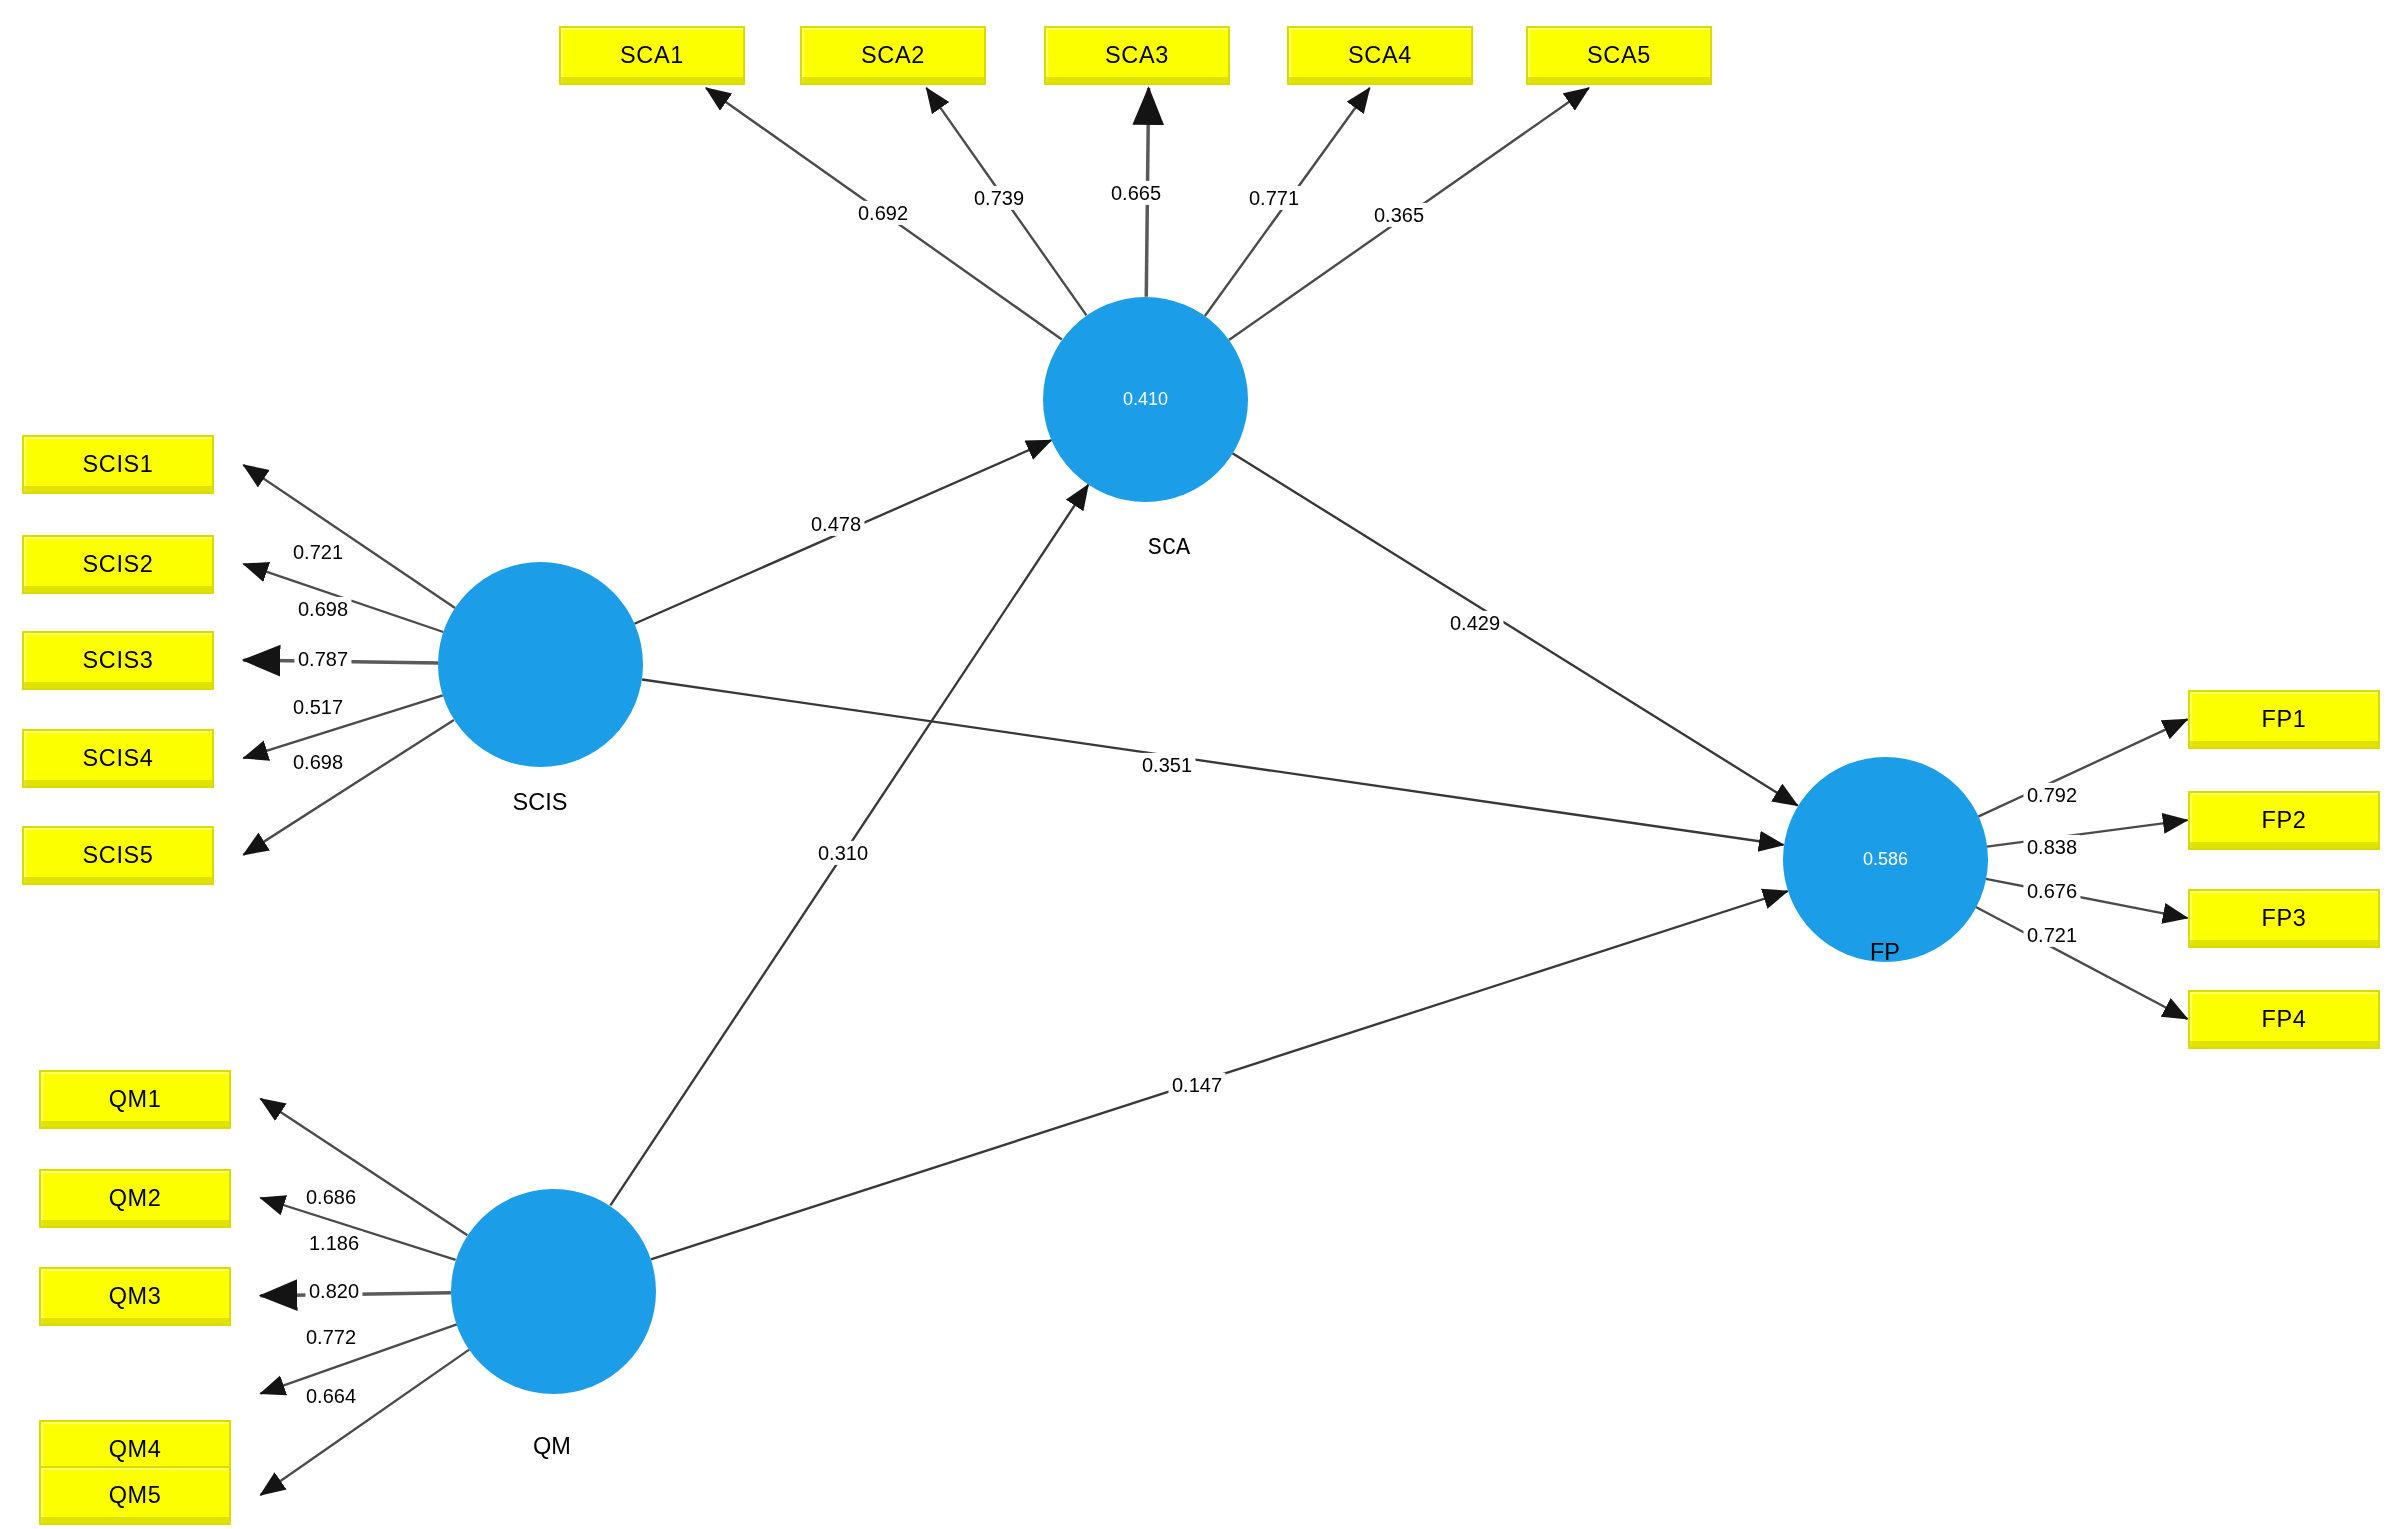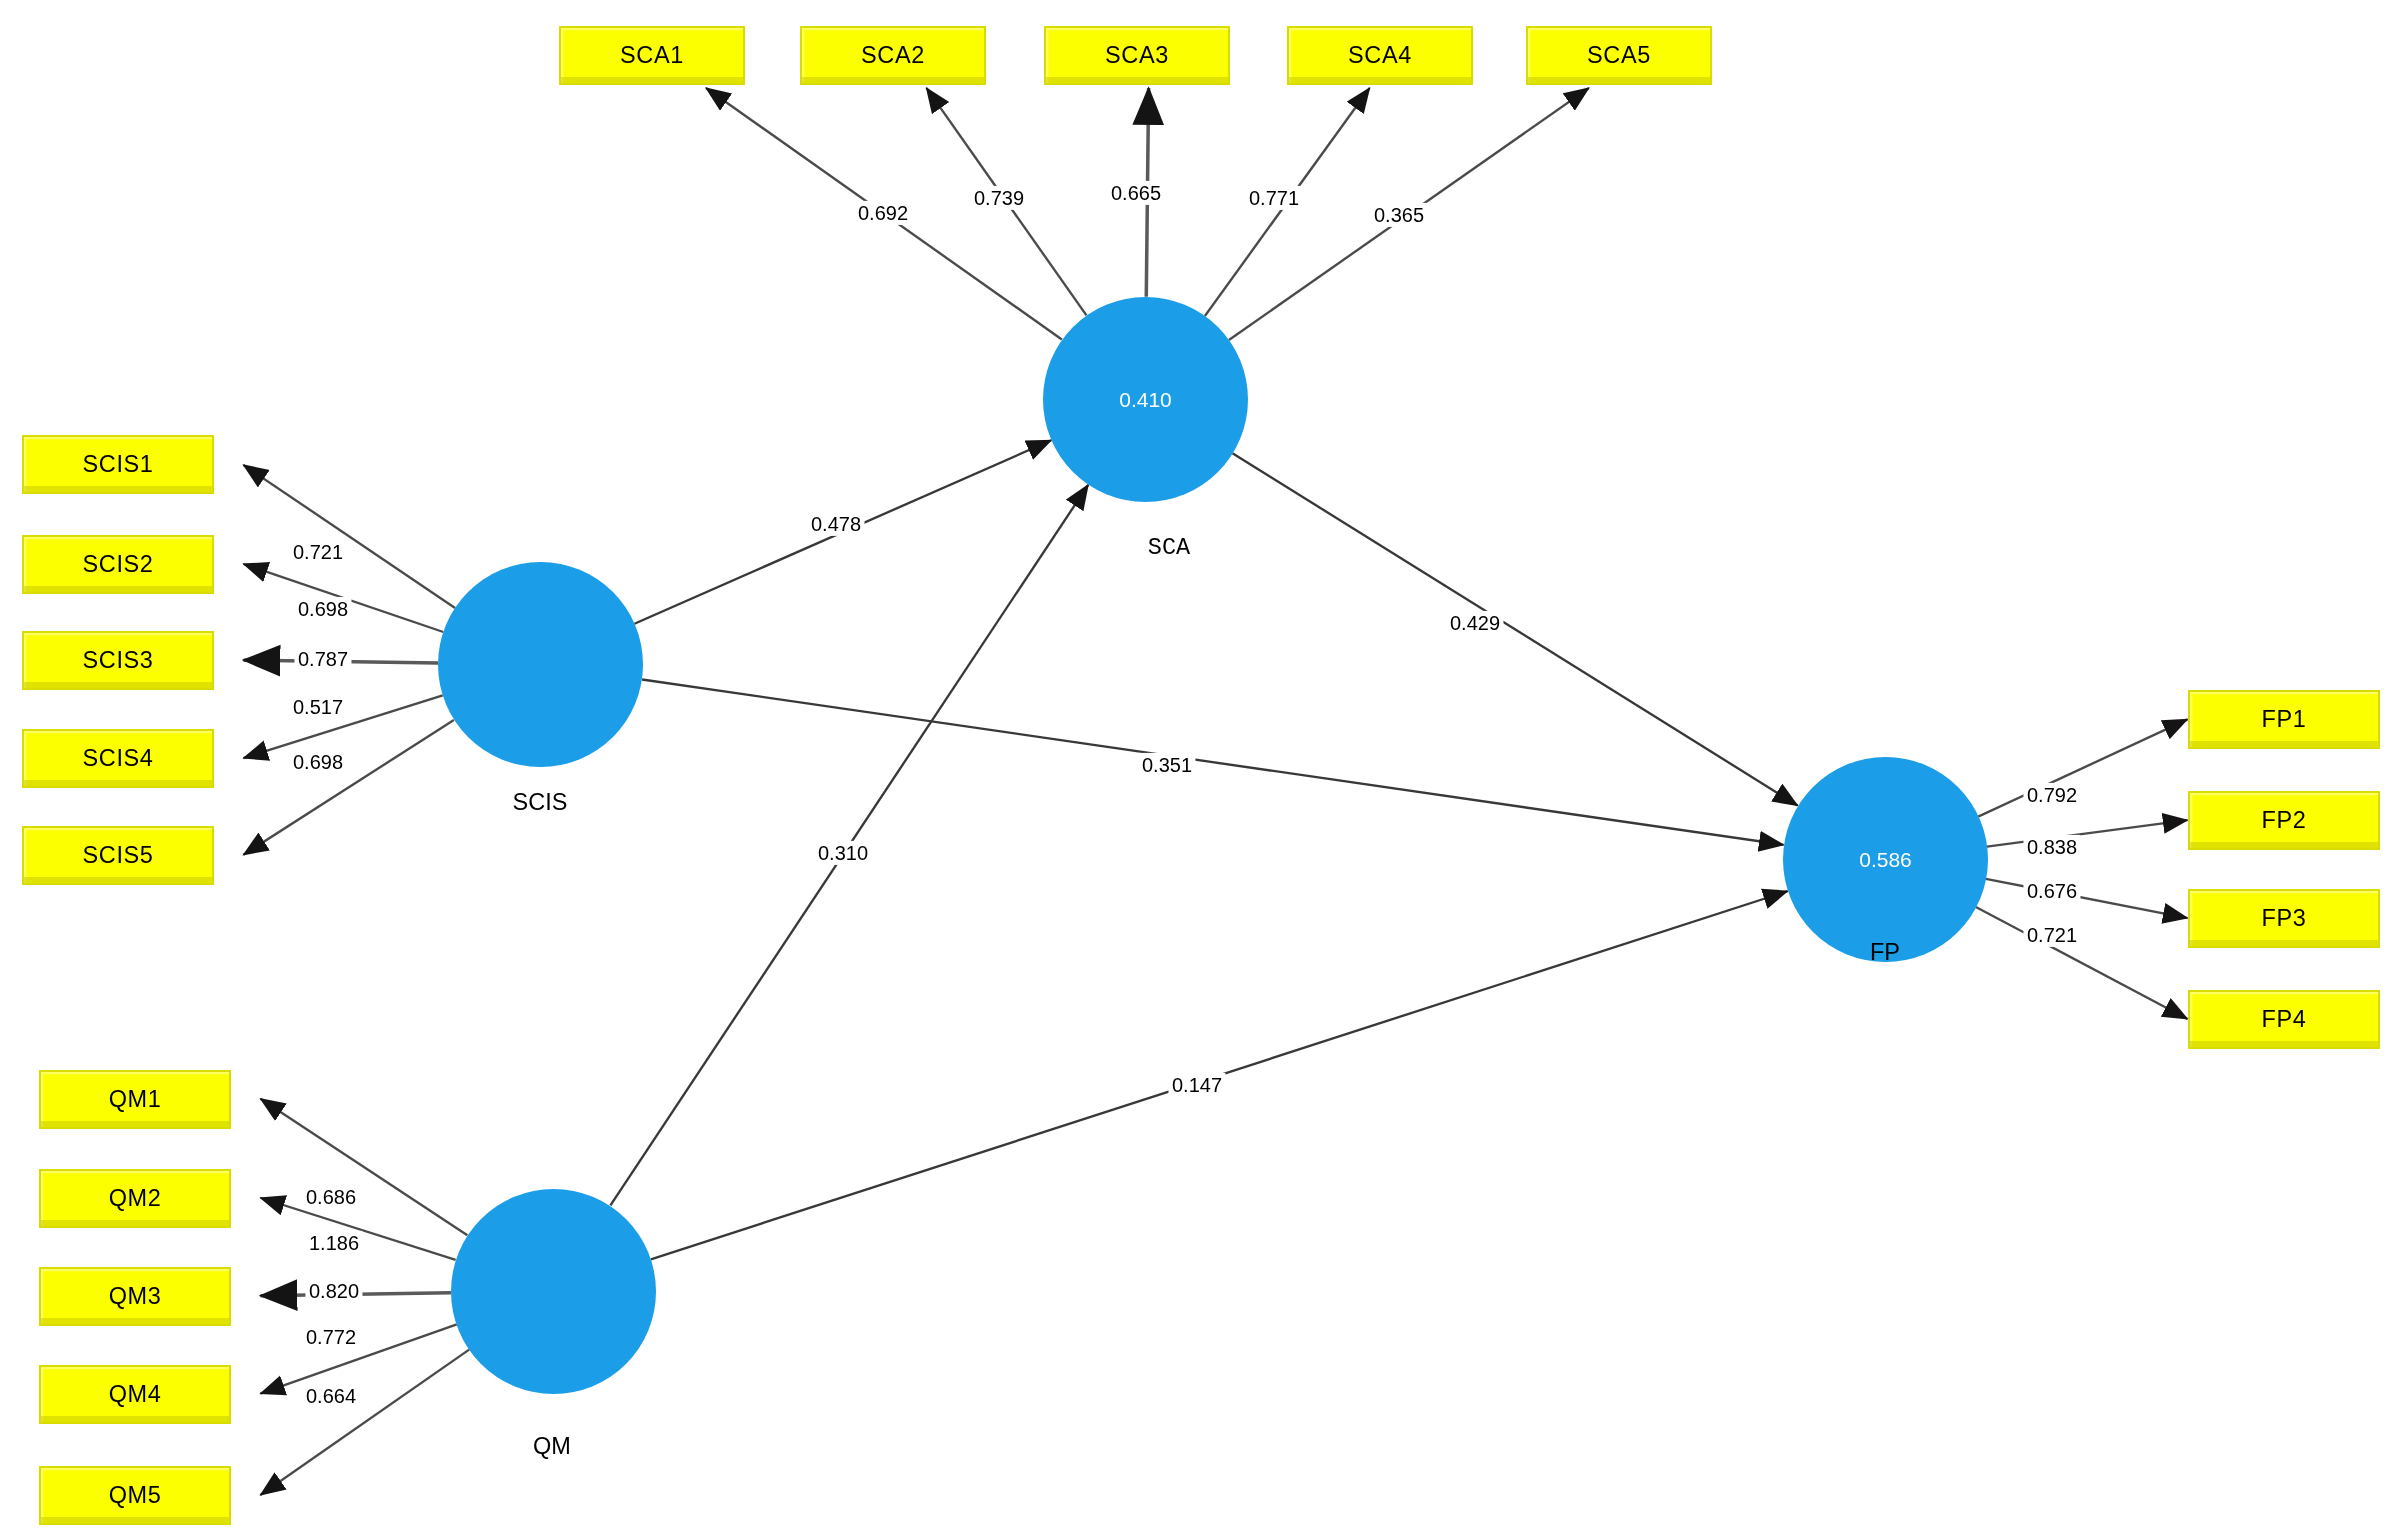--- a/index.html
+++ b/index.html
@@ -13,21 +13,21 @@
     background:#fbff00;border:2.3px solid #d9dc00;
     box-shadow: inset 0 -5.9px 0 rgba(190,190,0,.45), inset 2.3px 2.3px 0 rgba(255,255,160,.6);
     display:flex;align-items:center;justify-content:center;box-sizing:border-box;
   }
   .box.sca-row{width:186px;}
   .box-label{font-size:23.5px;color:#000;letter-spacing:0.6px;}
   .latent{
     position:absolute;width:205px;height:205px;border-radius:50%;
     background:#1b9de8;display:flex;align-items:center;justify-content:center;
   }
-  .latent-value{font-size:21px;color:#ffffff;}
+  .latent-value{font-size:18px;color:#ffffff;}
   .cname{
     position:absolute;transform:translate(-50%,-50%);
     font-size:23.5px;color:#000;
   }
   .num{
     position:absolute;transform:translate(-50%,-50%);
     font-size:20px;color:#000;background:#ffffff;padding:0.6px 3.5px;white-space:nowrap;
   }
 </style>
 </head>
@@ -106,21 +106,21 @@
 
   <div class="box" style="left:39px;top:1070px;">
       <span class="box-label">QM1</span>
     </div>
   <div class="box" style="left:39px;top:1169px;">
       <span class="box-label">QM2</span>
     </div>
   <div class="box" style="left:39px;top:1267px;">
       <span class="box-label">QM3</span>
     </div>
-  <div class="box" style="left:39px;top:1365px;">
+  <div class="box" style="left:39px;top:1420px;">
       <span class="box-label">QM4</span>
     </div>
   <div class="box" style="left:39px;top:1466px;">
       <span class="box-label">QM5</span>
     </div>
 
   <div class="box" style="left:2188px;top:690px;">
       <span class="box-label">FP1</span>
     </div>
   <div class="box" style="left:2188px;top:791px;">

